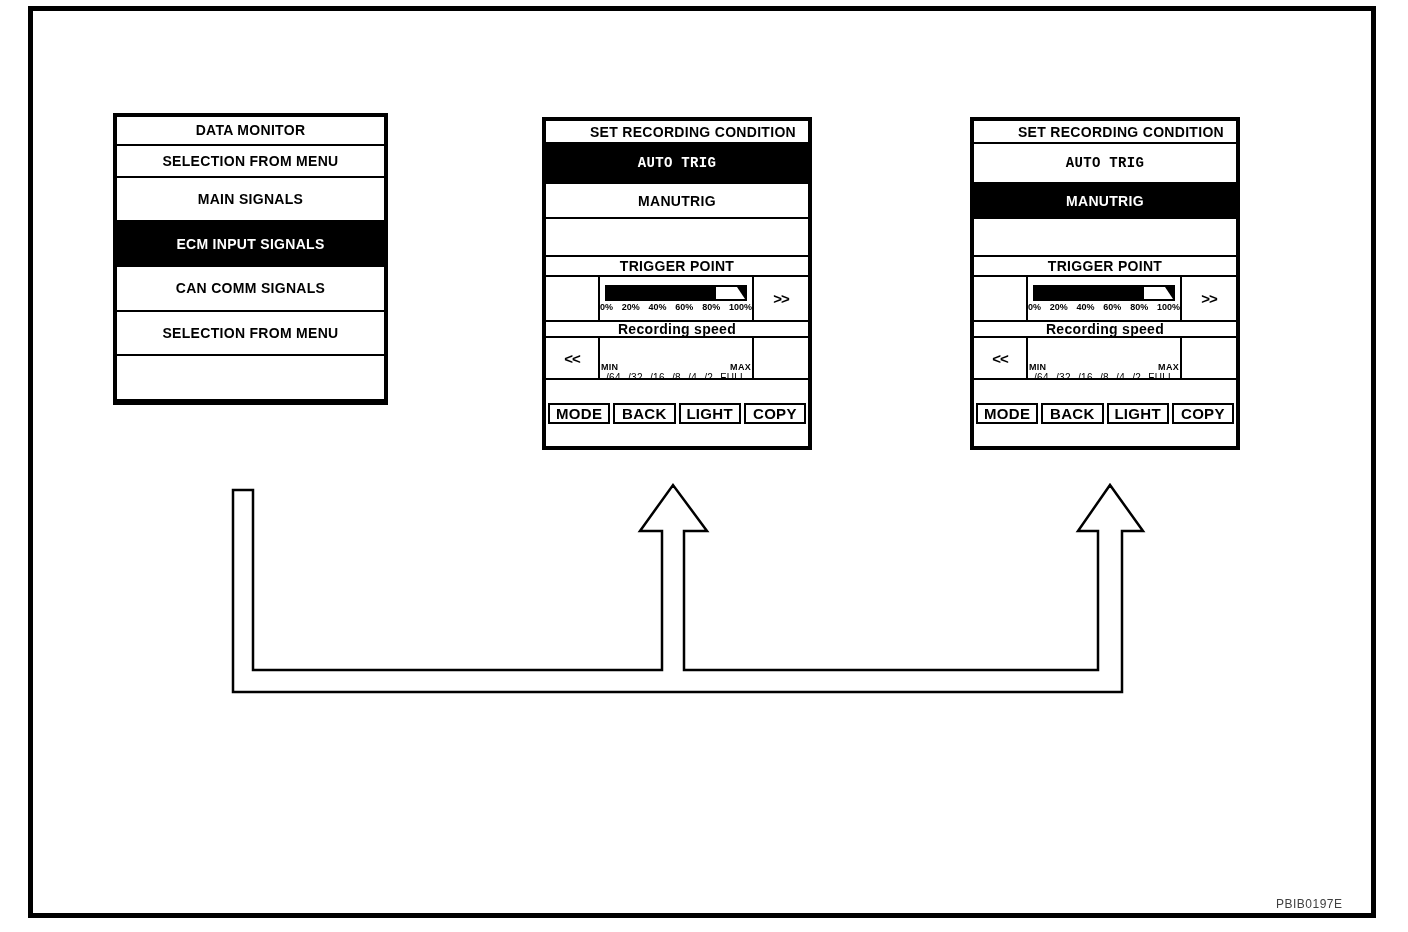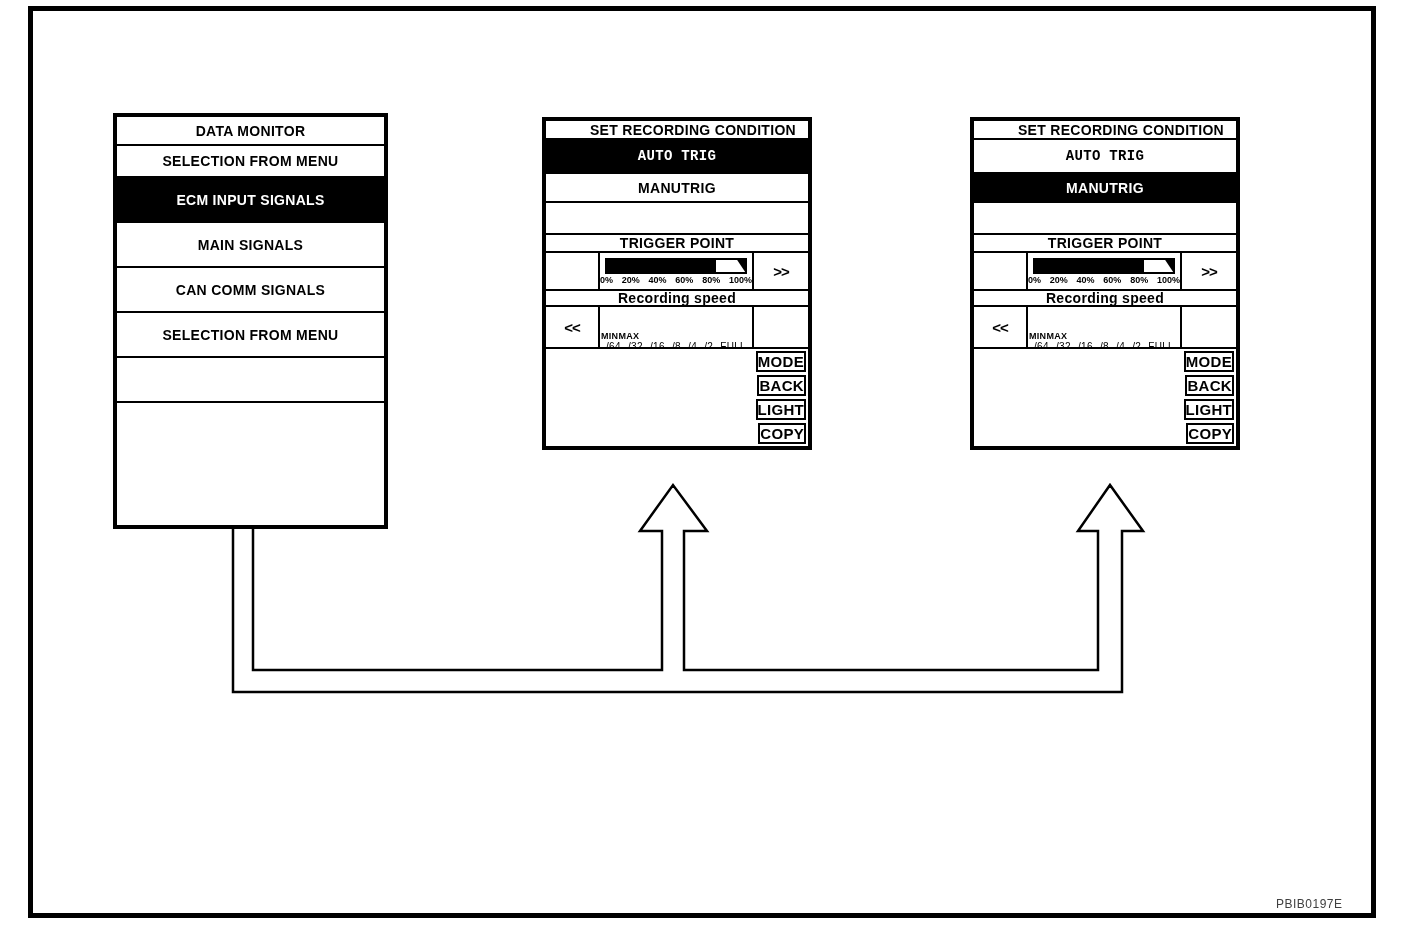--- a/index.html
+++ b/index.html
@@ -11,21 +11,21 @@
     position:absolute;left:28px;top:6px;width:1348px;height:912px;
     border:5px solid #000;box-sizing:border-box;background:transparent;
   }
   .connector-svg{position:absolute;left:0;top:0;width:1408px;height:932px;}
 
   
   .panel{
     position:absolute;border:4px solid #000;box-sizing:border-box;background:#fff;
     display:flex;flex-direction:column;
   }
-  .panel-left{left:113px;top:113px;width:275px;height:416px;}
+  .panel-left{left:113px;top:113px;width:275px;height:292px;}
   .panel-mid{left:542px;top:117px;width:270px;height:333px;}
   .panel-right{left:970px;top:117px;width:270px;height:333px;}
 
   .row{
     border-bottom:2px solid #000;display:flex;align-items:center;justify-content:center;
     font-weight:bold;font-size:14px;letter-spacing:.3px;white-space:nowrap;
     box-sizing:border-box;background:#fff;color:#000;
   }
   .row:last-child{border-bottom:none;flex:1;}
   .inverted{background:#000;color:#fff;}
@@ -57,28 +57,28 @@
   
   .tbar{position:relative;width:138px;height:12px;border:2px solid #000;background:#fff;
     box-sizing:content-box;margin-bottom:1px;}
   .tfill{position:absolute;left:0;top:0;height:100%;background:#000;}
   .tmark{position:absolute;right:0;top:0;width:8px;height:100%;background:#000;
     clip-path:polygon(0 0,100% 0,100% 100%);}
   .ticks{width:152px;display:flex;justify-content:space-between;
     font-size:9px;font-weight:bold;letter-spacing:0;line-height:10px;}
 
   
-  .minmax{width:150px;display:flex;
+  .minmax{width:150px;display:flex;justify-content:space-between;
     font-size:9px;font-weight:bold;line-height:10px;margin-top:28px;}
   .sbar{width:148px;height:12px;background:#000;}
   .sticks{width:140px;display:flex;justify-content:space-between;
     font-size:10px;font-weight:normal;line-height:11px;}
 
   
-  .r-keys{padding:2px;gap:3px;display:flex;align-items:flex-end;flex-direction:column;}
+  .r-keys{padding:2px;gap:3px;display:flex;align-items:center;}
   .softkey{flex:1;border:2px solid #000;display:flex;align-items:center;justify-content:center;
     font-size:15px;font-weight:bold;letter-spacing:.3px;background:#fff;box-sizing:border-box;}
 
   .figure-code{
     position:absolute;left:1276px;top:897px;font-size:12px;letter-spacing:.5px;
     font-family:"Liberation Sans",sans-serif;color:#404040;
   }
 </style>
 </head>
 <body>
@@ -87,22 +87,22 @@
 
   <div class="frame"></div>
 
   <svg class="connector-svg" viewBox="0 0 1408 932" xmlns="http://www.w3.org/2000/svg">
     <path d="M233,490 H253 V670 H662 V531 H640 L673,485 L707,531 H684 V670 H1098 V531 H1078 L1110,485 L1143,531 H1122 V692 H233 Z" fill="#ffffff" stroke="#000000" stroke-width="2.5" stroke-linejoin="miter"></path>
   </svg>
 
   <div class="panel panel-left">
     <div class="row r-h">DATA MONITOR</div>
     <div class="row r-s">SELECTION FROM MENU</div>
+    <div class="row r-m">MAIN SIGNALS</div>
     <div class="row r-m inverted">ECM INPUT SIGNALS</div>
-    <div class="row r-m">MAIN SIGNALS</div>
     <div class="row r-m">CAN COMM SIGNALS</div>
     <div class="row r-m">SELECTION FROM MENU</div>
     <div class="row r-m"></div>
     <div class="row r-m"></div>
   </div>
 
   <div class="panel panel-mid">
     <div class="row r-title">SET RECORDING CONDITION</div>
     <div class="row r-opt1 inverted">AUTO TRIG</div>
     <div class="row r-opt2">MANUTRIG</div>

